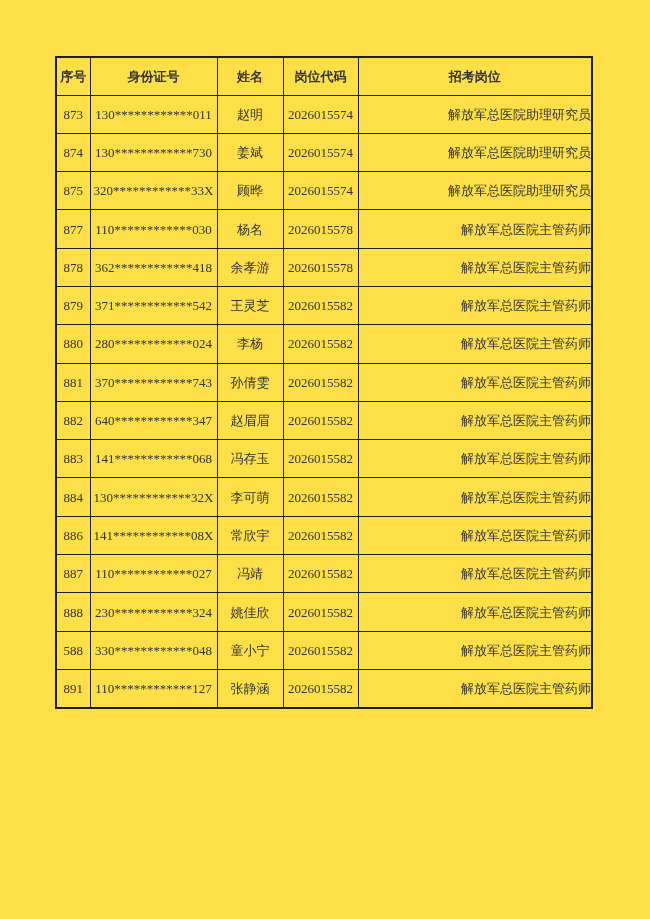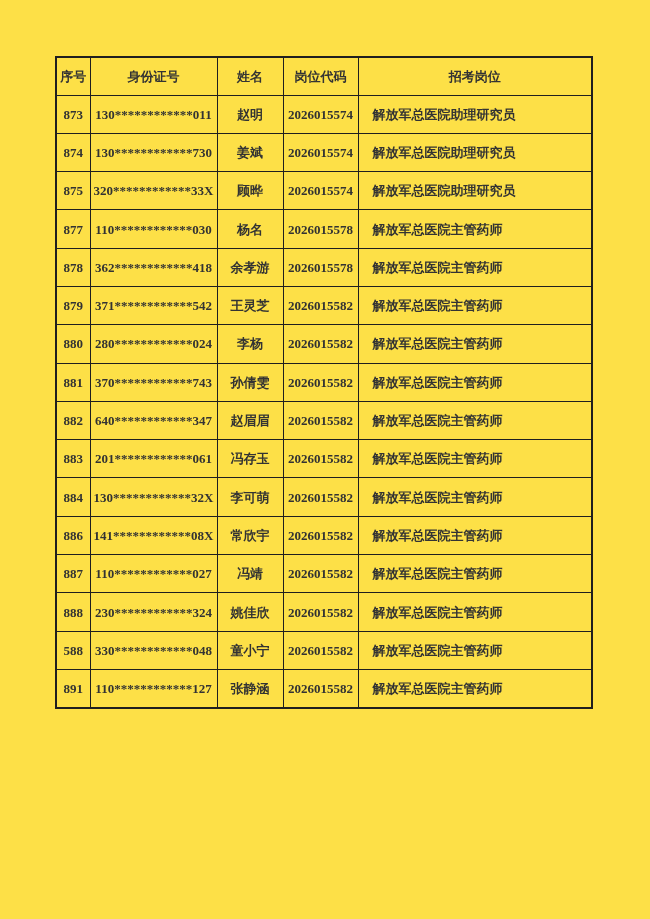--- a/index.html
+++ b/index.html
@@ -32,33 +32,33 @@
     font-size: 13px;
     line-height: 1;
     text-align: center;
     vertical-align: middle;
     padding: 0;
     overflow: hidden;
     white-space: nowrap;
     color: #333333;
   }
   table.roster thead tr { height: 38px; }
-  table.roster tbody tr { height: 38.3px; font-weight: bold; }
+  table.roster tbody tr { height: 38.3px; }
   table.roster th {
     font-weight: bold;
   }
   
   col.c1 { width: 34px; }
   col.c2 { width: 127px; }
   col.c3 { width: 66px; }
   col.c4 { width: 75px; }
   col.c5 { width: 234px; }
   
   table.roster td.col-5 {
-    text-align: left;
+    text-align: right;
     padding-left: 14px;
   }
 </style>
 </head>
 <body>
 
 <div class="page">
   <table class="roster">
     <colgroup>
       <col class="c1">
@@ -135,21 +135,21 @@
         </tr>
         <tr>
           <td class="col-1">882</td>
           <td class="col-2">640************347</td>
           <td class="col-3">赵眉眉</td>
           <td class="col-4">2026015582</td>
           <td class="col-5">解放军总医院主管药师</td>
         </tr>
         <tr>
           <td class="col-1">883</td>
-          <td class="col-2">201************061</td>
+          <td class="col-2">141************068</td>
           <td class="col-3">冯存玉</td>
           <td class="col-4">2026015582</td>
           <td class="col-5">解放军总医院主管药师</td>
         </tr>
         <tr>
           <td class="col-1">884</td>
           <td class="col-2">130************32X</td>
           <td class="col-3">李可萌</td>
           <td class="col-4">2026015582</td>
           <td class="col-5">解放军总医院主管药师</td>

